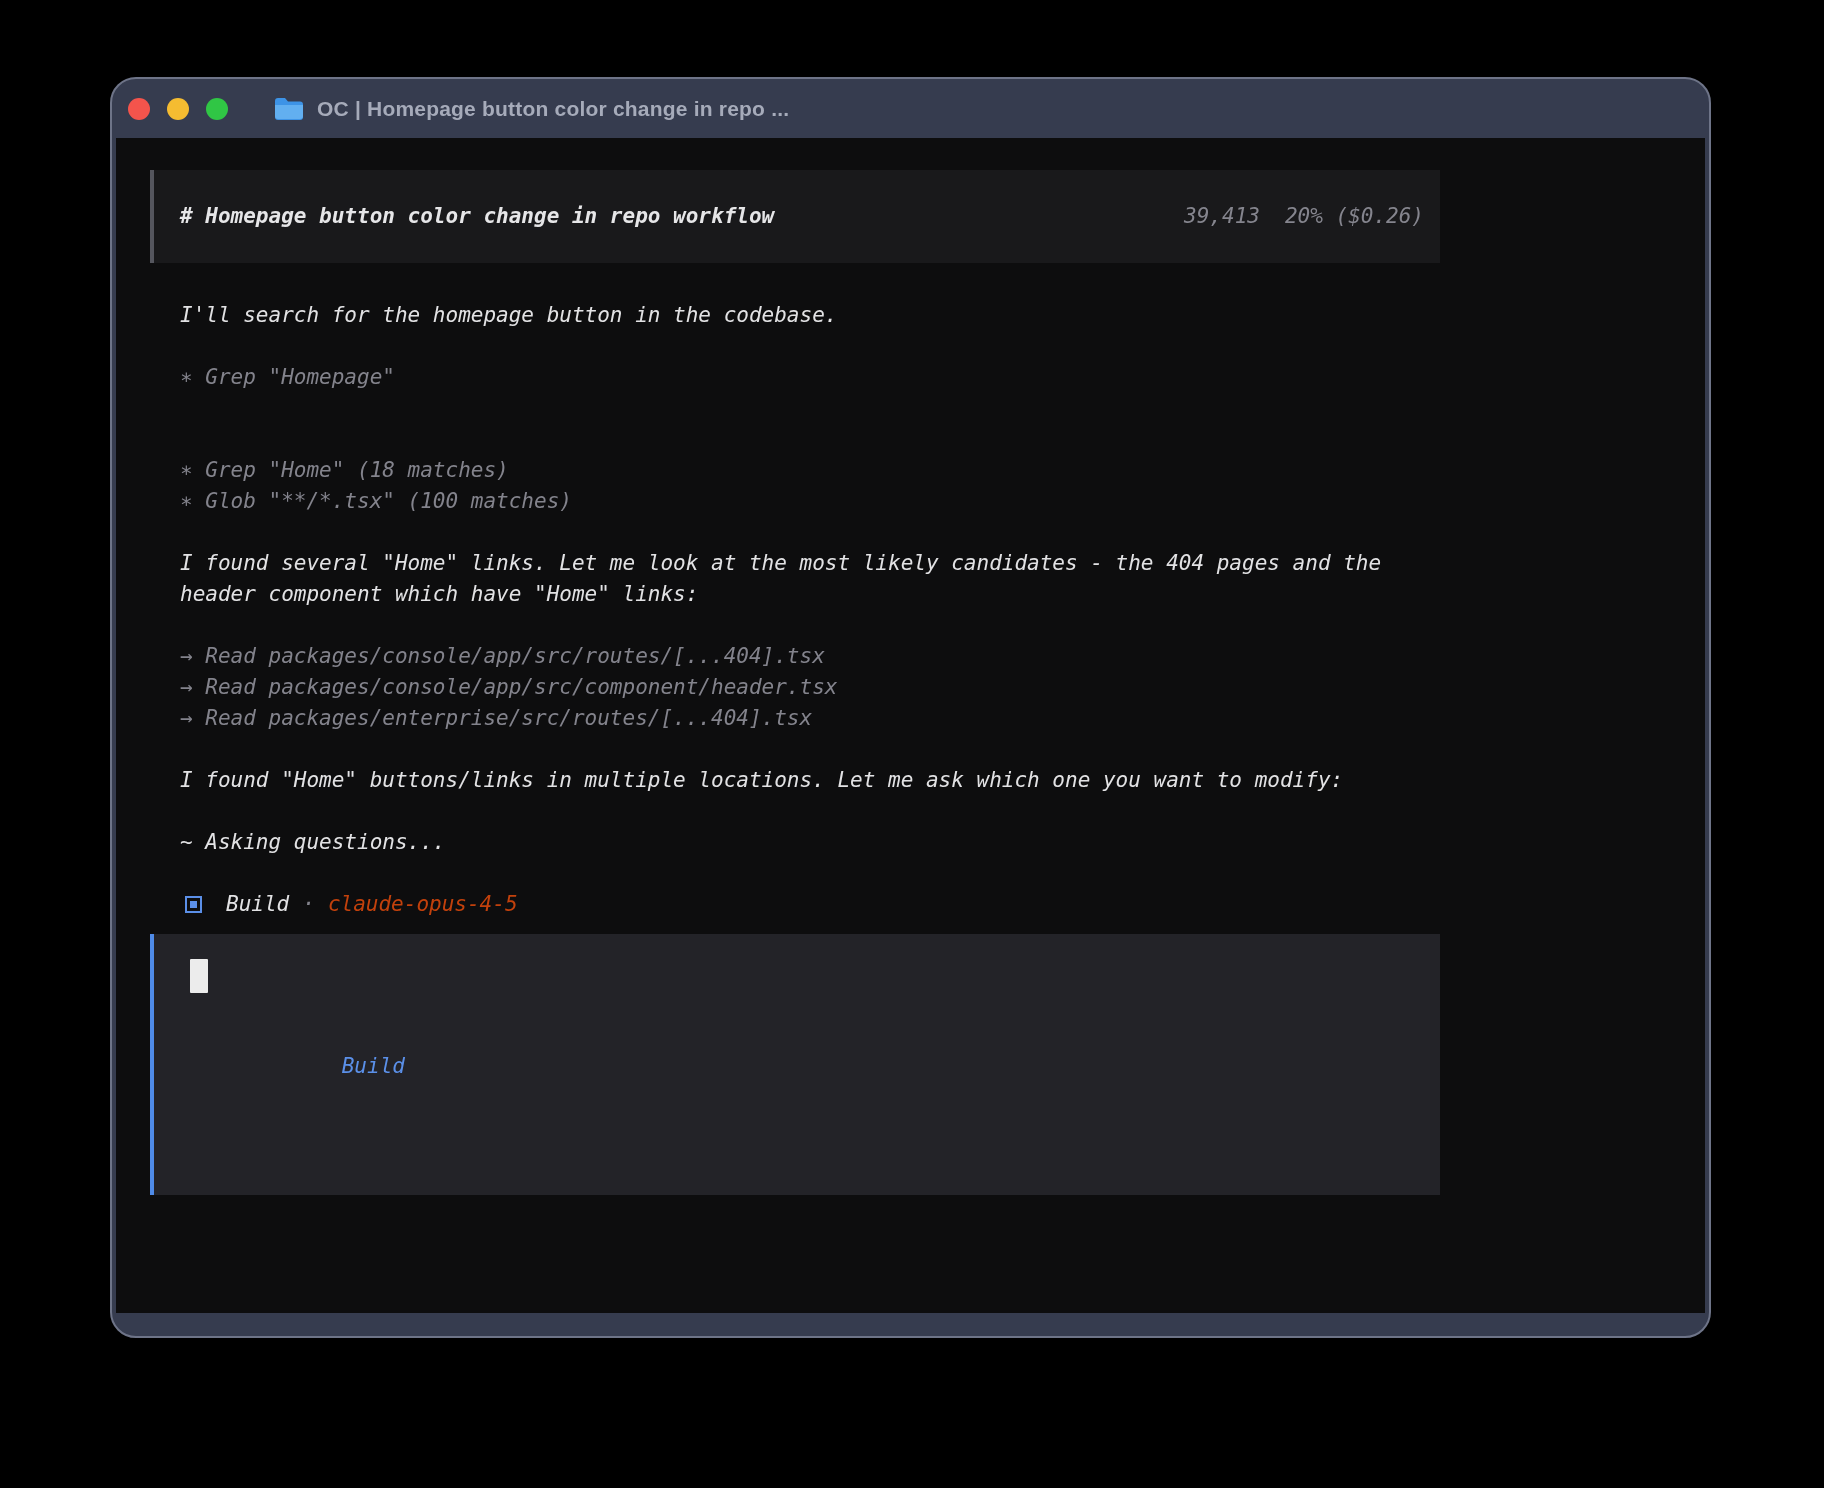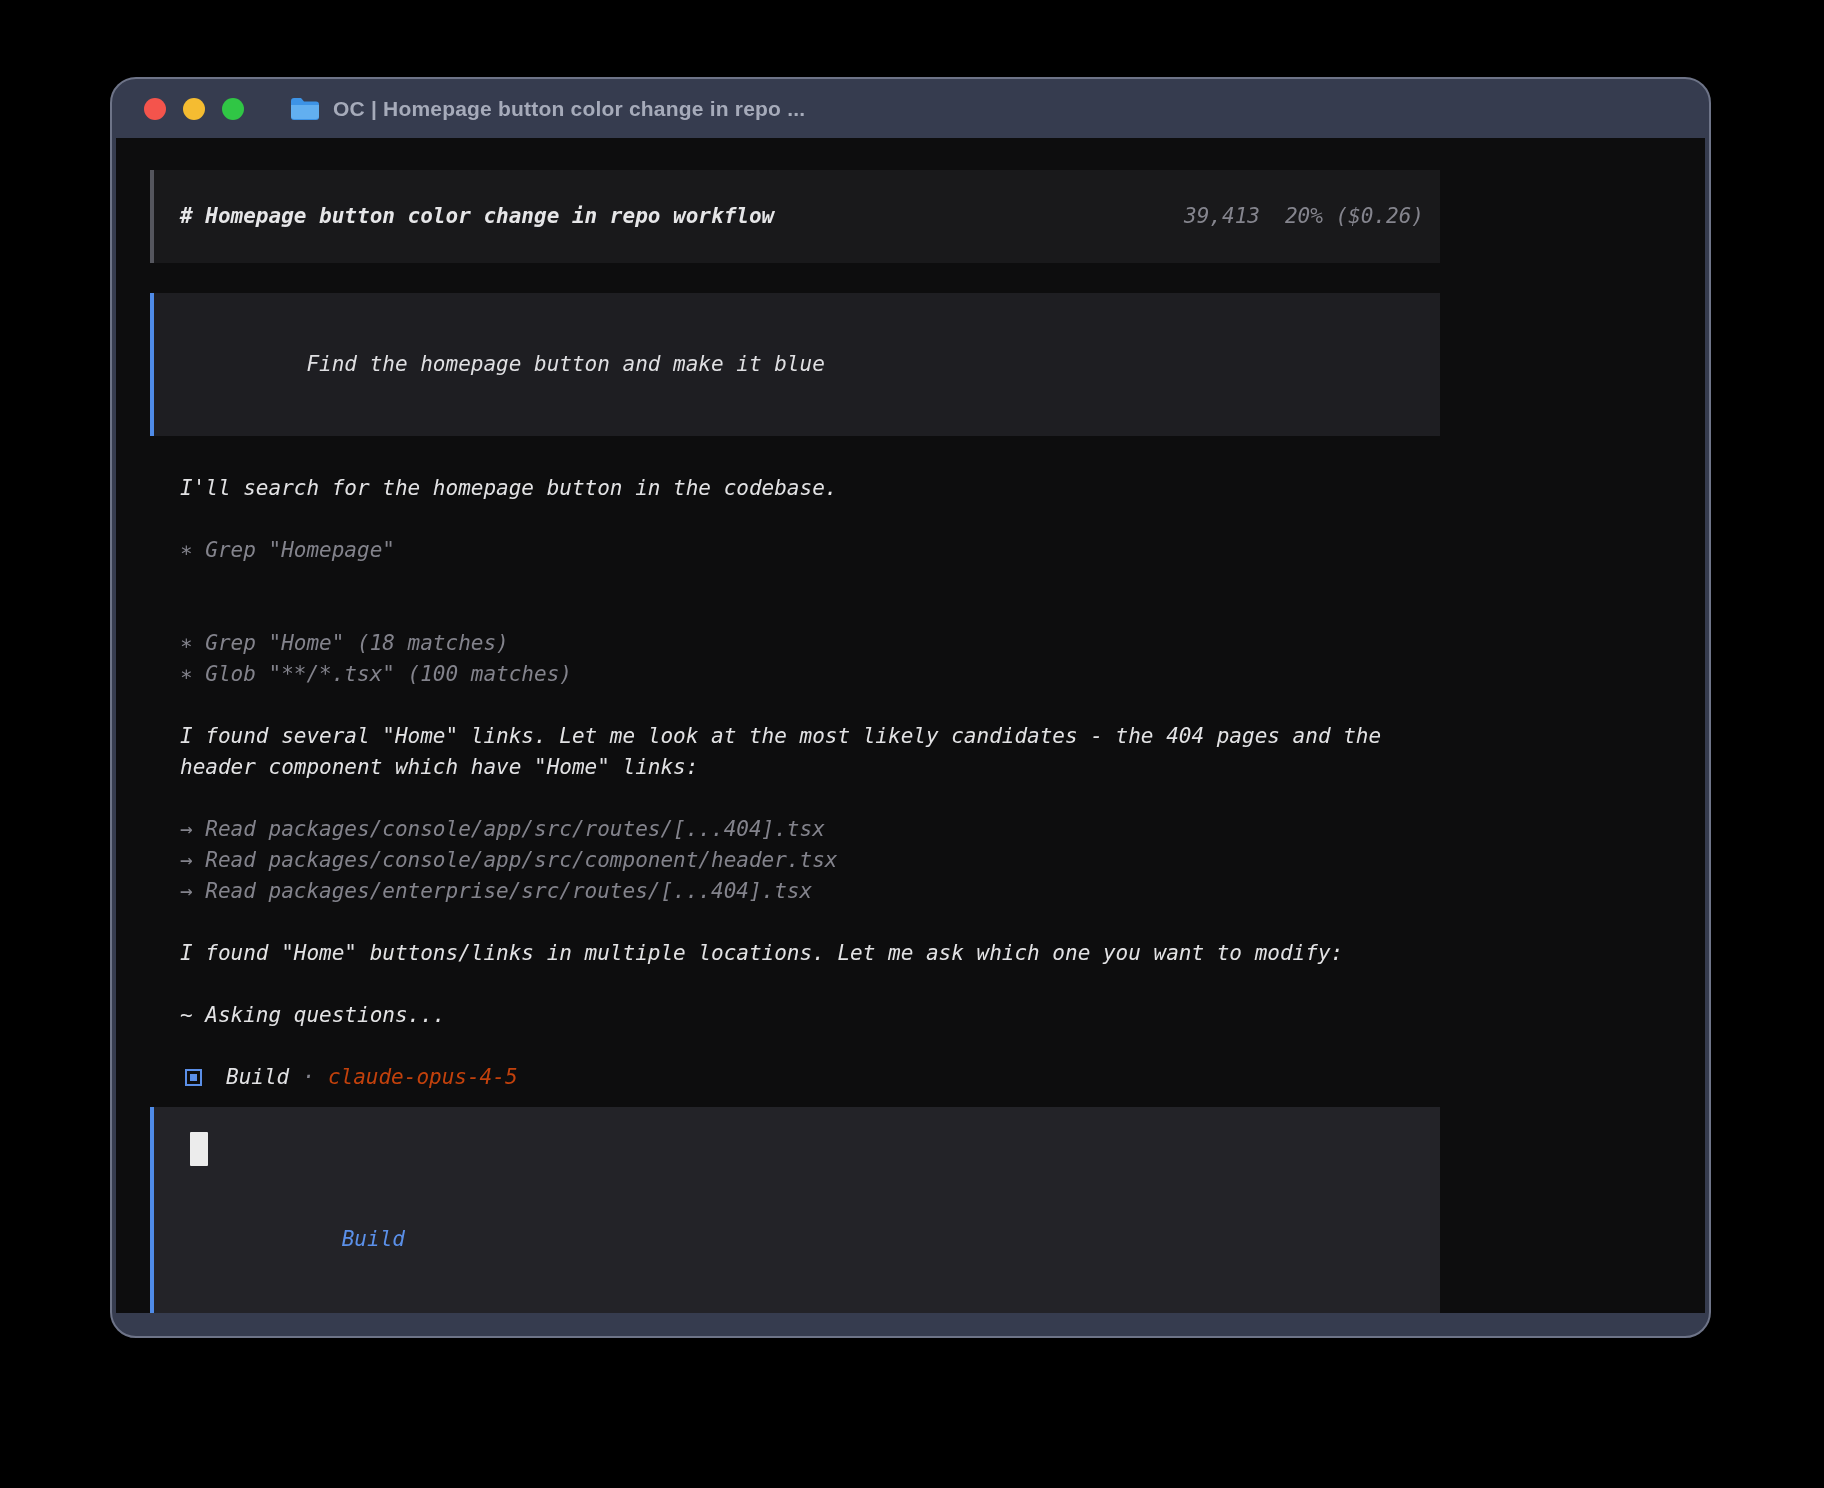--- a/index.html
+++ b/index.html
@@ -8,21 +8,21 @@
   .stage { position: relative; width: 1824px; height: 1488px; background: #000; }
 
   .window {
     position: absolute; left: 110px; top: 77px; width: 1601px; height: 1261px;
     background: #363C4F; border: 2px solid #6E7488; border-radius: 26px;
   }
 
   
   .titlebar {
     position: absolute; left: 0; top: 0; right: 0; height: 59px;
-    display: flex; align-items: center; padding-left: 32px;
+    display: flex; align-items: center; padding-left: 16px;
     font-family: "Liberation Sans", sans-serif;
   }
   .lights { display: flex; align-items: center; gap: 17px; }
   .light { width: 22px; height: 22px; border-radius: 50%; display: inline-block; }
   .light.red    { background: #F4544C; }
   .light.yellow { background: #F5BC31; }
   .light.green  { background: #30C645; }
   .folder { margin-left: 46px; display: inline-flex; align-items: center; }
   .win-title {
     margin-left: 13px; color: #A6ABBA; font-size: 21px; font-weight: bold; letter-spacing: 0.2px;
@@ -99,23 +99,20 @@
     </div>
 
     <div class="term">
       <div class="content">
 
         <div class="band header-band">
           <span class="header-title"># Homepage button color change in repo workflow</span>
           <span class="header-stats"><span>39,413</span><span class="sp"></span><span>20% ($0.26)</span></span>
         </div>
 
-        <div class="band user-band">
-          <span>Find the homepage button and make it blue</span>
-        </div>
 
         <div class="transcript">
           <div class="line t-text">I'll search for the homepage button in the codebase.</div>
           <div class="line blank"></div>
           <div class="line t-tool">∗ Grep "Homepage"</div>
           <div class="line blank"></div>
           <div class="line blank"></div>
           <div class="line t-tool">∗ Grep "Home" (18 matches)</div>
           <div class="line t-tool">∗ Glob "**/*.tsx" (100 matches)</div>
           <div class="line blank"></div>

